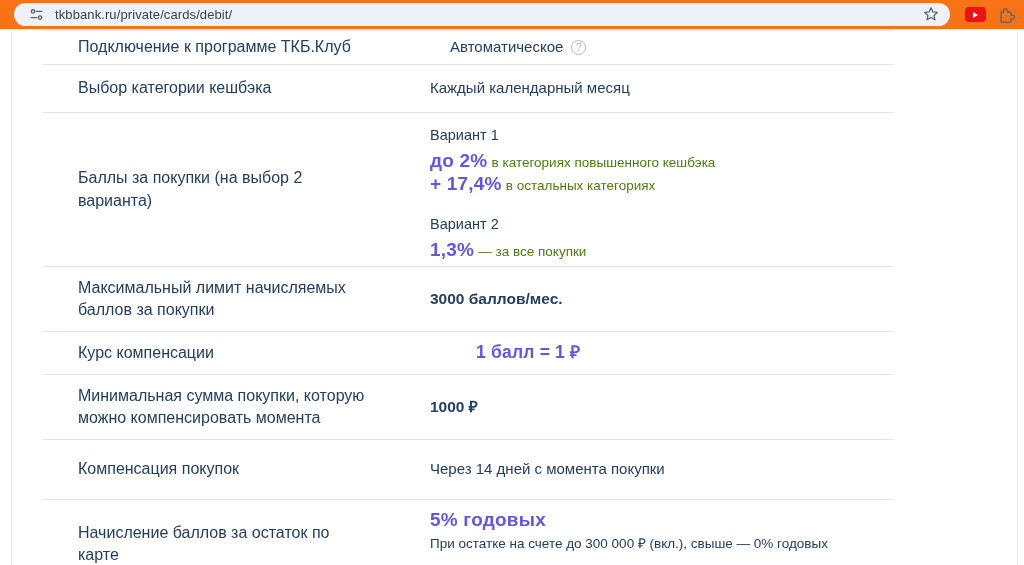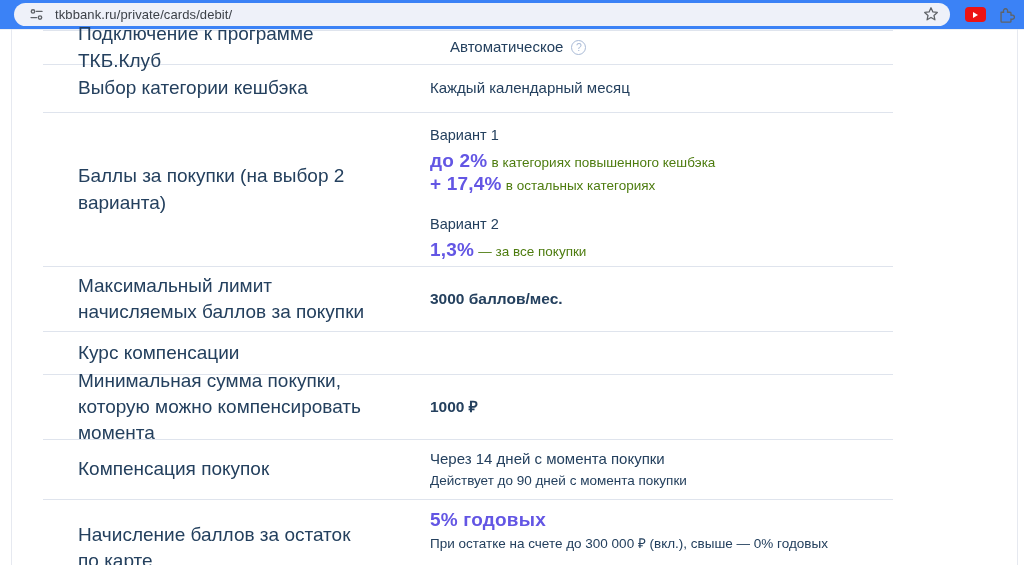--- a/index.html
+++ b/index.html
@@ -5,21 +5,21 @@
   html,body{margin:0;padding:0;}
   body{
     width:1024px;height:565px;position:relative;overflow:hidden;
     background:#ffffff;
     font-family:"Liberation Sans",sans-serif;
     color:#24405e;
   }
   
   .toolbar{
     position:absolute;left:0;top:0;width:1024px;height:29px;
-    background:#3b82f6;border-bottom:1px solid #edf0f5;
+    background:#f97316;border-bottom:1px solid #edf0f5;
   }
   .omnibox{
     position:absolute;left:14px;top:3px;width:936px;height:23px;
     background:#eef1f9;border-radius:12px;
     display:flex;align-items:center;box-sizing:border-box;
   }
   .site-info{margin-left:15px;display:flex;align-items:center;}
   .url-text{margin-left:11px;font-size:13px;color:#3c4148;letter-spacing:.1px;}
   .star{position:absolute;right:11px;top:3px;display:flex;align-items:center;}
   .yt-icon{
@@ -33,21 +33,21 @@
   .edge{position:absolute;top:29px;width:1px;height:536px;background:#e6e9f0;}
   .edge.left{left:11px;}
   .edge.right{left:1017px;}
   
   .spec-table{position:absolute;left:43px;top:30px;width:850px;}
   .row{display:flex;border-bottom:1px solid #dfe4ed;box-sizing:border-box;}
   .row-label{
     width:387px;flex:none;box-sizing:border-box;
     padding-left:35px;padding-right:60px;
     display:flex;flex-direction:column;justify-content:center;
-    font-size:19px;line-height:1.38;color:#24405e;
+    font-size:16px;line-height:1.38;color:#24405e;
   }
   .row-value{
     flex:1;display:flex;flex-direction:column;justify-content:center;
     font-size:15px;color:#24405e;line-height:1.35;
   }
   .r1{height:35px;border-top:1px solid #dfe4ed;}
   .r2{height:48px;}
   .r3{height:154px;}
   .r4{height:65px;}
   .r5{height:43px;gap:46px;}
@@ -148,34 +148,36 @@
 
   <div class="row r4">
     <div class="row-label">Максимальный лимит начисляемых баллов за покупки</div>
     <div class="row-value">
       <span class="bold-val">3000 баллов/мес.</span>
     </div>
   </div>
 
   <div class="row r5">
     <div class="row-label">Курс компенсации</div>
+    <div class="row-value">
+      <span class="accent-mid">1 балл = 1 ₽</span>
+    </div>
   </div>
 
   <div class="row r6">
     <div class="row-label">Минимальная сумма покупки, которую можно компенсировать момента</div>
     <div class="row-value">
       <span class="bold-val">1000 ₽</span>
     </div>
   </div>
 
   <div class="row r7">
     <div class="row-label">Компенсация покупок</div>
     <div class="row-value">
       <span>Через 14 дней с момента покупки</span>
-      <span class="sub-line">Действует до 90 дней с момента покупки</span>
     </div>
   </div>
 
   <div class="row r8">
     <div class="row-label">Начисление баллов за остаток по карте</div>
     <div class="row-value">
       <span class="accent-big">5% годовых</span>
       <span class="sub-line">При остатке на счете до 300 000 ₽ (вкл.), свыше — 0% годовых</span>
     </div>
   </div>

